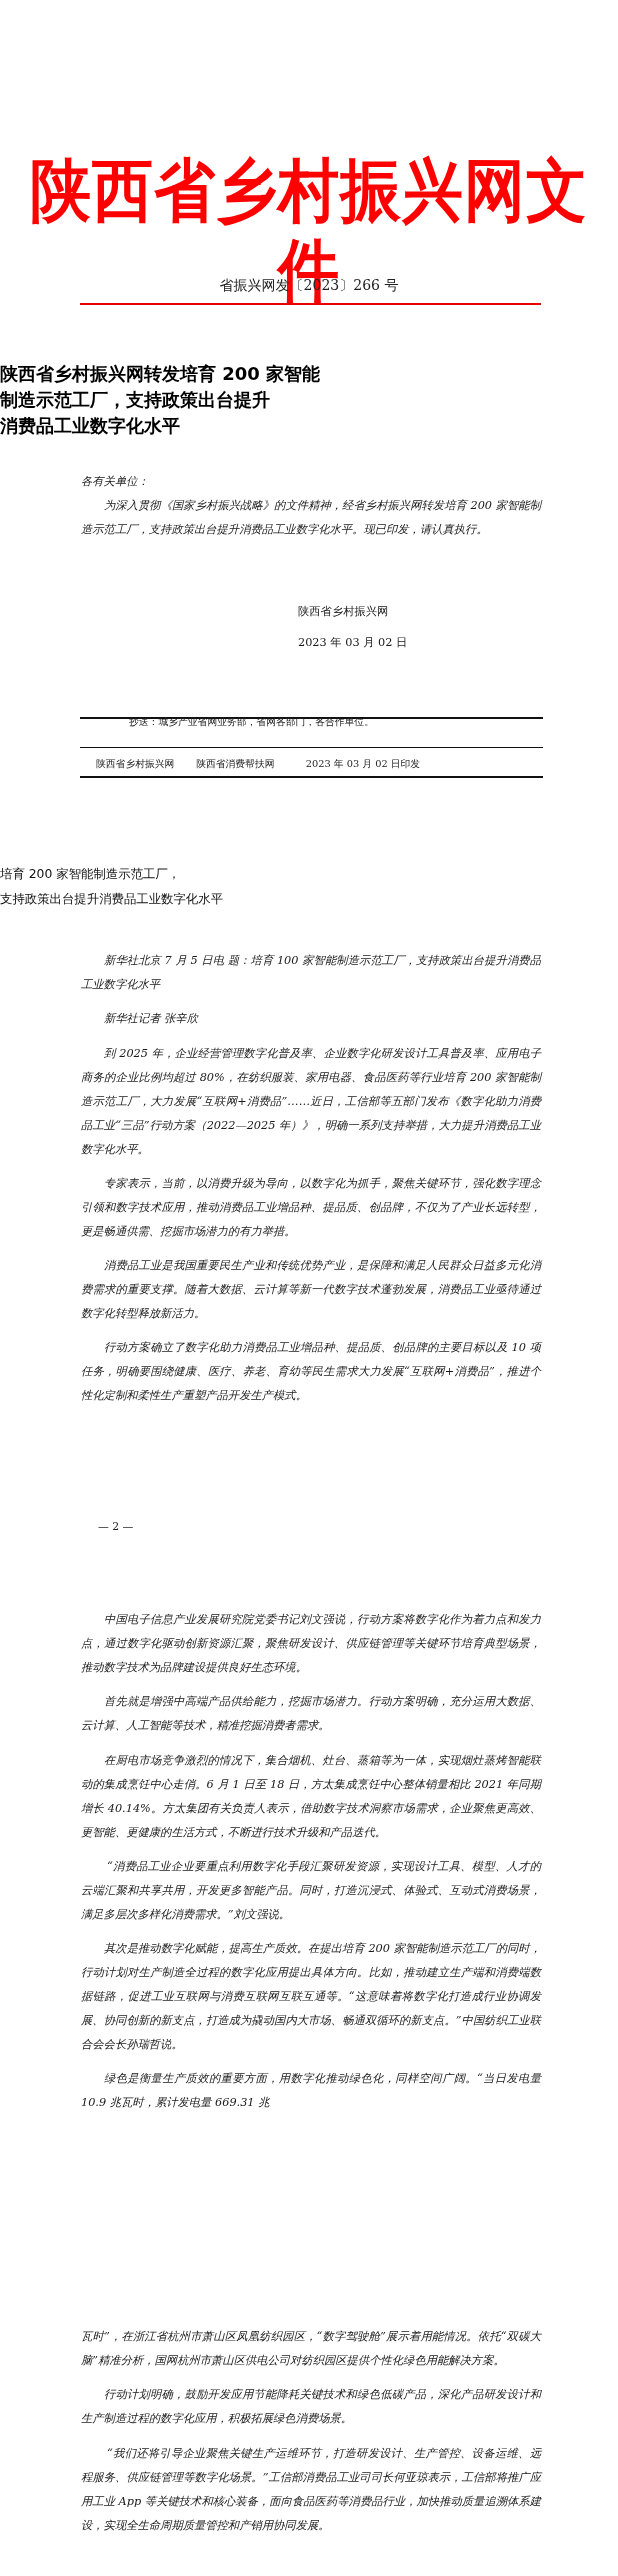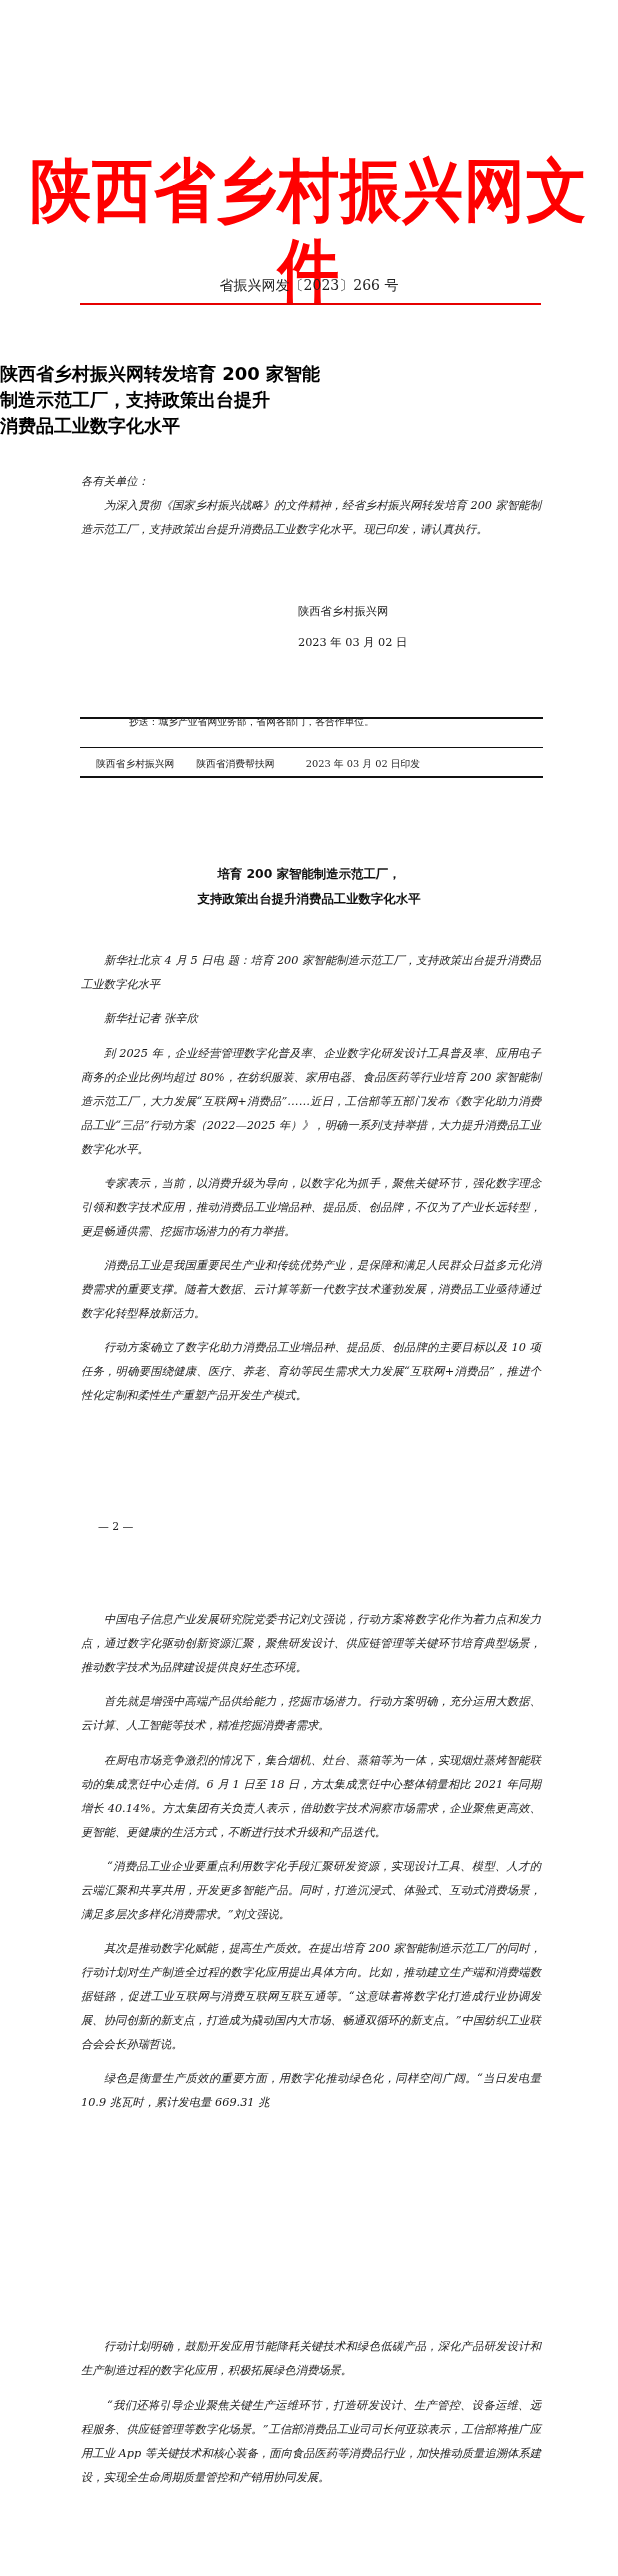--- a/index.html
+++ b/index.html
@@ -18,22 +18,22 @@
   .body-block { left: 81px; width: 460px; font-size: 11.3px; line-height: 24px; color: #1a1a1a; }
   .para { text-indent: 23px; margin: 0 0 0 0; text-align: justify; font-style: italic; }
   .para.noindent { text-indent: 0; }
   .para.quoteindent { text-indent: 26px; }
   .signature { font-size: 11.3px; color: #1a1a1a; }
   .rule-black { left: 80px; width: 463px; height: 1.5px; background: #111; }
   .rule-black.thin { height: 1px; }
   .cc-line { left: 81px; top: 716px; font-size: 9.8px; color: #222; margin-left: 48px; }
   .print-line { left: 96px; top: 758px; width: 461px; font-size: 9.8px; color: #222; }
   .print-line span { display: inline-block; }
-  .article-title { left: 0; width: 618px; top: 861px; text-align: center;
-                   font-size: 12.4px; font-weight: bold; line-height: 25px;
+  .article-title { left: 0; width: 618px; top: 861px; text-align: left;
+                   font-size: 12.4px; font-weight: normal; line-height: 25px;
                    font-family: "DejaVu Sans", sans-serif; color: #111; }
   .page-num { font-size: 10.8px; color: #222; left: 98px; }
   .gap { height: 10.3px; }
 </style>
 </head>
 <body>
 
 <div class="abs red-title">陕西省乡村振兴网文件</div>
 <div class="abs doc-number">省振兴网发〔2023〕266 号</div>
 <div class="abs red-rule"></div>
@@ -63,21 +63,21 @@
   <span>2023 年 03 月 02 日印发</span>
 </div>
 <div class="abs rule-black" style="top:776px;"></div>
 
 <div class="abs article-title">
   <div>培育 200 家智能制造示范工厂，</div>
   <div>支持政策出台提升消费品工业数字化水平</div>
 </div>
 
 <div class="abs body-block" style="top:949px;">
-  <p class="para">新华社北京 4 月 5 日电 题：培育 200 家智能制造示范工厂，支持政策出台提升消费品工业数字化水平</p>
+  <p class="para">新华社北京 7 月 5 日电 题：培育 100 家智能制造示范工厂，支持政策出台提升消费品工业数字化水平</p>
   <div class="gap"></div>
   <p class="para">新华社记者 张辛欣</p>
   <div class="gap"></div>
   <p class="para">到 2025 年，企业经营管理数字化普及率、企业数字化研发设计工具普及率、应用电子商务的企业比例均超过 80%，在纺织服装、家用电器、食品医药等行业培育 200 家智能制造示范工厂，大力发展“互联网+消费品”……近日，工信部等五部门发布《数字化助力消费品工业“三品”行动方案（2022—2025 年）》，明确一系列支持举措，大力提升消费品工业数字化水平。</p>
   <div class="gap"></div>
   <p class="para">专家表示，当前，以消费升级为导向，以数字化为抓手，聚焦关键环节，强化数字理念引领和数字技术应用，推动消费品工业增品种、提品质、创品牌，不仅为了产业长远转型，更是畅通供需、挖掘市场潜力的有力举措。</p>
   <div class="gap"></div>
   <p class="para">消费品工业是我国重要民生产业和传统优势产业，是保障和满足人民群众日益多元化消费需求的重要支撑。随着大数据、云计算等新一代数字技术蓬勃发展，消费品工业亟待通过数字化转型释放新活力。</p>
   <div class="gap"></div>
   <p class="para">行动方案确立了数字化助力消费品工业增品种、提品质、创品牌的主要目标以及 10 项任务，明确要围绕健康、医疗、养老、育幼等民生需求大力发展“互联网+消费品”，推进个性化定制和柔性生产重塑产品开发生产模式。</p>
@@ -92,18 +92,19 @@
   <p class="para">在厨电市场竞争激烈的情况下，集合烟机、灶台、蒸箱等为一体，实现烟灶蒸烤智能联动的集成烹饪中心走俏。6 月 1 日至 18 日，方太集成烹饪中心整体销量相比 2021 年同期增长 40.14%。方太集团有关负责人表示，借助数字技术洞察市场需求，企业聚焦更高效、更智能、更健康的生活方式，不断进行技术升级和产品迭代。</p>
   <div class="gap"></div>
   <p class="para quoteindent">“消费品工业企业要重点利用数字化手段汇聚研发资源，实现设计工具、模型、人才的云端汇聚和共享共用，开发更多智能产品。同时，打造沉浸式、体验式、互动式消费场景，满足多层次多样化消费需求。”刘文强说。</p>
   <div class="gap"></div>
   <p class="para">其次是推动数字化赋能，提高生产质效。在提出培育 200 家智能制造示范工厂的同时，行动计划对生产制造全过程的数字化应用提出具体方向。比如，推动建立生产端和消费端数据链路，促进工业互联网与消费互联网互联互通等。“这意味着将数字化打造成行业协调发展、协同创新的新支点，打造成为撬动国内大市场、畅通双循环的新支点。”中国纺织工业联合会会长孙瑞哲说。</p>
   <div class="gap"></div>
   <p class="para">绿色是衡量生产质效的重要方面，用数字化推动绿色化，同样空间广阔。“当日发电量 10.9 兆瓦时，累计发电量 669.31 兆</p>
 </div>
 
 <div class="abs body-block" style="top:2325px;">
+  <p class="para noindent">瓦时”，在浙江省杭州市萧山区凤凰纺织园区，“数字驾驶舱”展示着用能情况。依托“双碳大脑”精准分析，国网杭州市萧山区供电公司对纺织园区提供个性化绿色用能解决方案。</p>
   <div class="gap"></div>
   <p class="para">行动计划明确，鼓励开发应用节能降耗关键技术和绿色低碳产品，深化产品研发设计和生产制造过程的数字化应用，积极拓展绿色消费场景。</p>
   <div class="gap"></div>
   <p class="para quoteindent">“我们还将引导企业聚焦关键生产运维环节，打造研发设计、生产管控、设备运维、远程服务、供应链管理等数字化场景。”工信部消费品工业司司长何亚琼表示，工信部将推广应用工业 App 等关键技术和核心装备，面向食品医药等消费品行业，加快推动质量追溯体系建设，实现全生命周期质量管控和产销用协同发展。</p>
 </div>
 
 
 </body></html>

